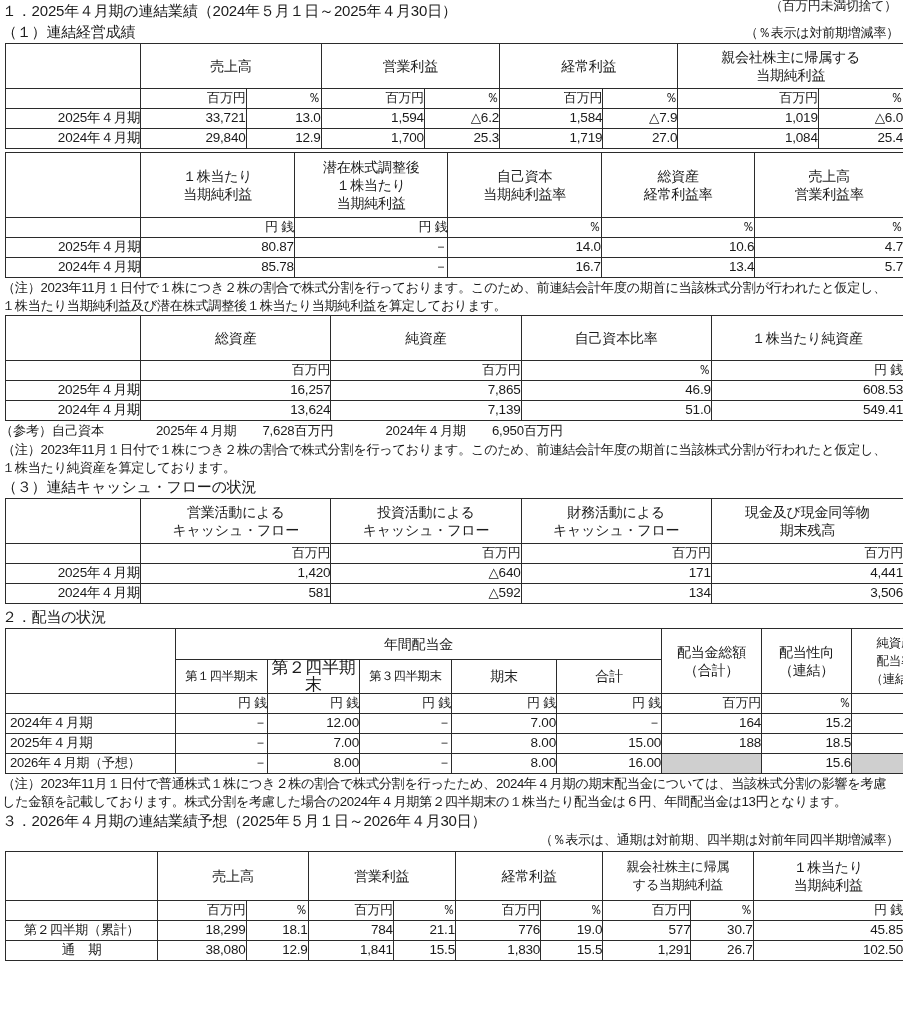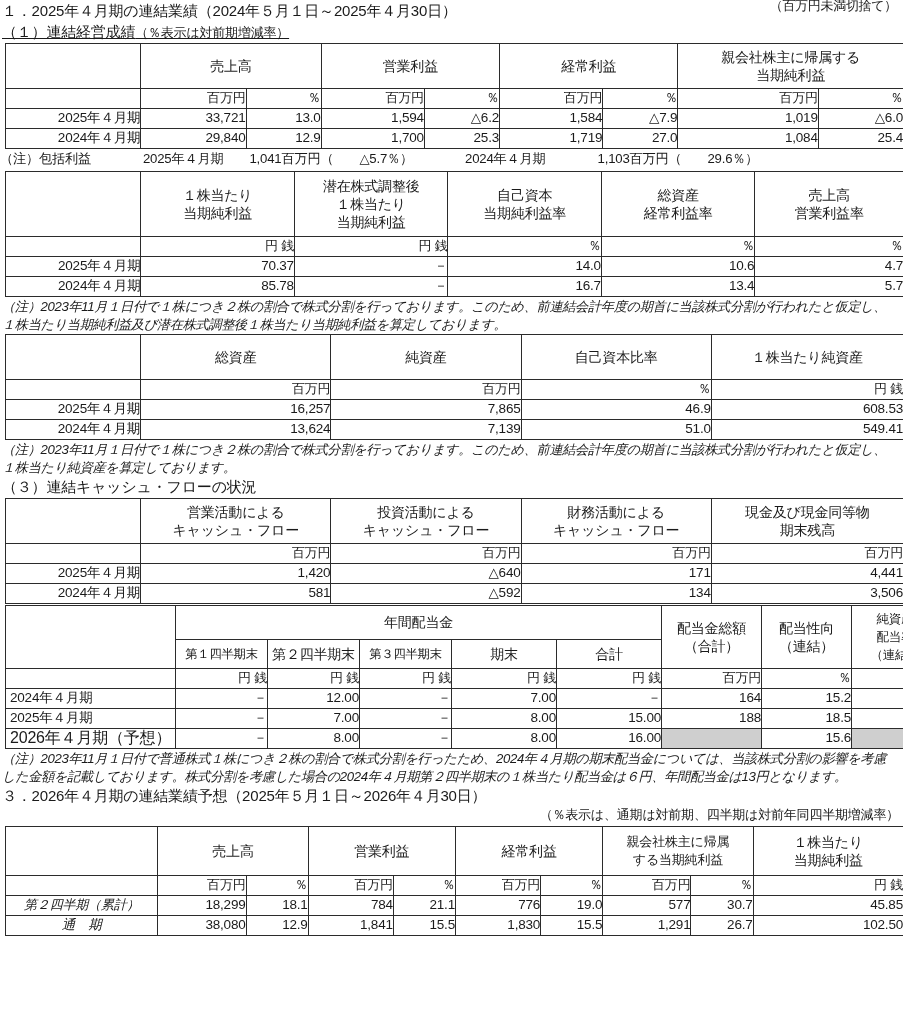--- a/index.html
+++ b/index.html
@@ -53,30 +53,29 @@
     font-size: 13px;
     line-height: 18px;
     text-align: right;
     padding-right: 4px;
     white-space: nowrap;
     letter-spacing: -0.2px;
   }
   .headrow {
     display: flex;
     align-items: flex-end;
-    text-decoration: underline;
+    justify-content: space-between;
   }
   .note {
     font-size: 13.2px;
     line-height: 17.5px;
     letter-spacing: -0.35px;
     padding: 1px 17px 0 2px;
     text-align: justify;
     text-justify: inter-character;
-    font-style: italic;
   }
   .refline {
     font-size: 13.2px;
     line-height: 18px;
     letter-spacing: -0.2px;
     padding: 1px 0 0 0;
     white-space: nowrap;
   }
   .refline .g1 { display:inline-block; }
   .sp-s  { display:inline-block; width: 26px; }
@@ -110,21 +109,21 @@
     height: 19px;
     font-size: 13px;
   }
   .lbl {
     text-align: right;
     padding-right: 10px;
     height: 19px;
     font-size: 13.5px;
     white-space: nowrap;
   }
-  .lbl.ctr { text-align: center; padding-right: 0; font-style: italic; }
+  .lbl.ctr { text-align: center; padding-right: 0; }
   .num {
     text-align: right;
     padding-right: 5px;
     height: 19px;
     font-size: 13.5px;
     font-variant-numeric: tabular-nums;
   }
   .shade { background: #cfcfcf; }
 </style>
 </head>
@@ -190,23 +189,20 @@
       <td class="num">1,700</td>
       <td class="num">25.3</td>
       <td class="num">1,719</td>
       <td class="num">27.0</td>
       <td class="num">1,084</td>
       <td class="num">25.4</td>
     </tr>
   </tbody>
     </table>
 
-  <div class="refline">
-    <span class="g1">（注）包括利益</span><span class="sp-m"></span><span class="g1">2025年４月期</span><span class="sp-s"></span><span class="g1">1,041百万円（</span><span class="sp-s"></span><span class="g1">△5.7％）</span><span class="sp-m"></span><span class="g1">2024年４月期</span><span class="sp-m"></span><span class="g1">1,103百万円（</span><span class="sp-s"></span><span class="g1">29.6％）</span>
-  </div>
 
   <table class="fin" style="margin-top:3px">
     <colgroup>
       <col style="width:135px">
         <col style="width:153px">
         <col style="width:153px">
       <col style="width:153px">
         <col style="width:153px">
         <col style="width:148px">
     </colgroup>
@@ -222,21 +218,21 @@
     <tr>
       <td class="unit"></td>
       <td class="unit">円 銭</td>
       <td class="unit">円 銭</td>
       <td class="unit">％</td>
       <td class="unit">％</td>
       <td class="unit">％</td>
     </tr>
     <tr>
       <td class="lbl">2025年４月期</td>
-      <td class="num">70.37</td>
+      <td class="num">80.87</td>
       <td class="num">－</td>
       <td class="num">14.0</td>
       <td class="num">10.6</td>
       <td class="num">4.7</td>
     </tr>
     <tr>
       <td class="lbl">2024年４月期</td>
       <td class="num">85.78</td>
       <td class="num">－</td>
       <td class="num">16.7</td>
@@ -282,20 +278,23 @@
     <tr>
       <td class="lbl">2024年４月期</td>
       <td class="num">13,624</td>
       <td class="num">7,139</td>
       <td class="num">51.0</td>
       <td class="num">549.41</td>
     </tr>
   </tbody>
     </table>
 
+  <div class="refline">
+    <span class="g1">（参考）自己資本</span><span class="sp-m"></span><span class="g1">2025年４月期</span><span class="sp-s"></span><span class="g1">7,628百万円</span><span class="sp-m"></span><span class="g1">2024年４月期</span><span class="sp-s"></span><span class="g1">6,950百万円</span>
+  </div>
 
   <div class="note">（注）2023年11月１日付で１株につき２株の割合で株式分割を行っております。このため、前連結会計年度の期首に当該株式分割が行われたと仮定し、１株当たり純資産を算定しております。</div>
 
   <div class="h2">（３）連結キャッシュ・フローの状況</div>
 
   <table class="fin">
     <colgroup>
       <col style="width:135px">
         <col style="width:190px">
         <col style="width:190px">
@@ -327,20 +326,21 @@
     <tr>
       <td class="lbl">2024年４月期</td>
       <td class="num">581</td>
       <td class="num">△592</td>
       <td class="num">134</td>
       <td class="num">3,506</td>
     </tr>
   </tbody>
     </table>
 
+  <div class="h1" style="padding-top:2px">２．配当の状況</div>
 
   <table class="fin">
     <colgroup>
       <col style="width:170px">
       <col style="width:92px">
         <col style="width:92px">
         <col style="width:92px">
       <col style="width:105px">
         <col style="width:105px">
       <col style="width:100px">
@@ -350,21 +350,21 @@
     <tbody>
         <tr>
       <td class="grp" rowspan="2" style="height:62px"></td>
       <td class="grp" colspan="5" style="height:30px">年間配当金</td>
       <td class="grp two" rowspan="2">配当金総額<br>（合計）</td>
       <td class="grp two" rowspan="2">配当性向<br>（連結）</td>
       <td class="grp two" rowspan="2" style="font-size:12.5px">純資産<br>配当率<br>（連結）</td>
     </tr>
     <tr>
       <td class="grp" style="height:26px;font-size:12.3px">第１四半期末</td>
-      <td class="grp" style="height:26px;font-size:14px">第２四半期末</td>
+      <td class="grp" style="height:26px;font-size:17px">第２四半期末</td>
       <td class="grp" style="height:26px;font-size:12.3px">第３四半期末</td>
       <td class="grp" style="height:26px">期末</td>
       <td class="grp" style="height:26px">合計</td>
     </tr>
     <tr>
       <td class="unit"></td>
       <td class="unit">円 銭</td>
       <td class="unit">円 銭</td>
       <td class="unit">円 銭</td>
       <td class="unit">円 銭</td>
@@ -389,21 +389,21 @@
       <td class="num">－</td>
       <td class="num">7.00</td>
       <td class="num">－</td>
       <td class="num">8.00</td>
       <td class="num">15.00</td>
       <td class="num">188</td>
       <td class="num">18.5</td>
       <td class="num">2.6</td>
     </tr>
     <tr>
-      <td class="lbl" style="padding-right:0;text-align:left;padding-left:4px;font-size:16px">2026年４月期（予想）</td>
+      <td class="lbl" style="padding-right:0;text-align:left;padding-left:4px;font-size:13px">2026年４月期（予想）</td>
       <td class="num">－</td>
       <td class="num">8.00</td>
       <td class="num">－</td>
       <td class="num">8.00</td>
       <td class="num">16.00</td>
       <td class="num shade"></td>
       <td class="num">15.6</td>
       <td class="num shade"></td>
     </tr>
   </tbody>

